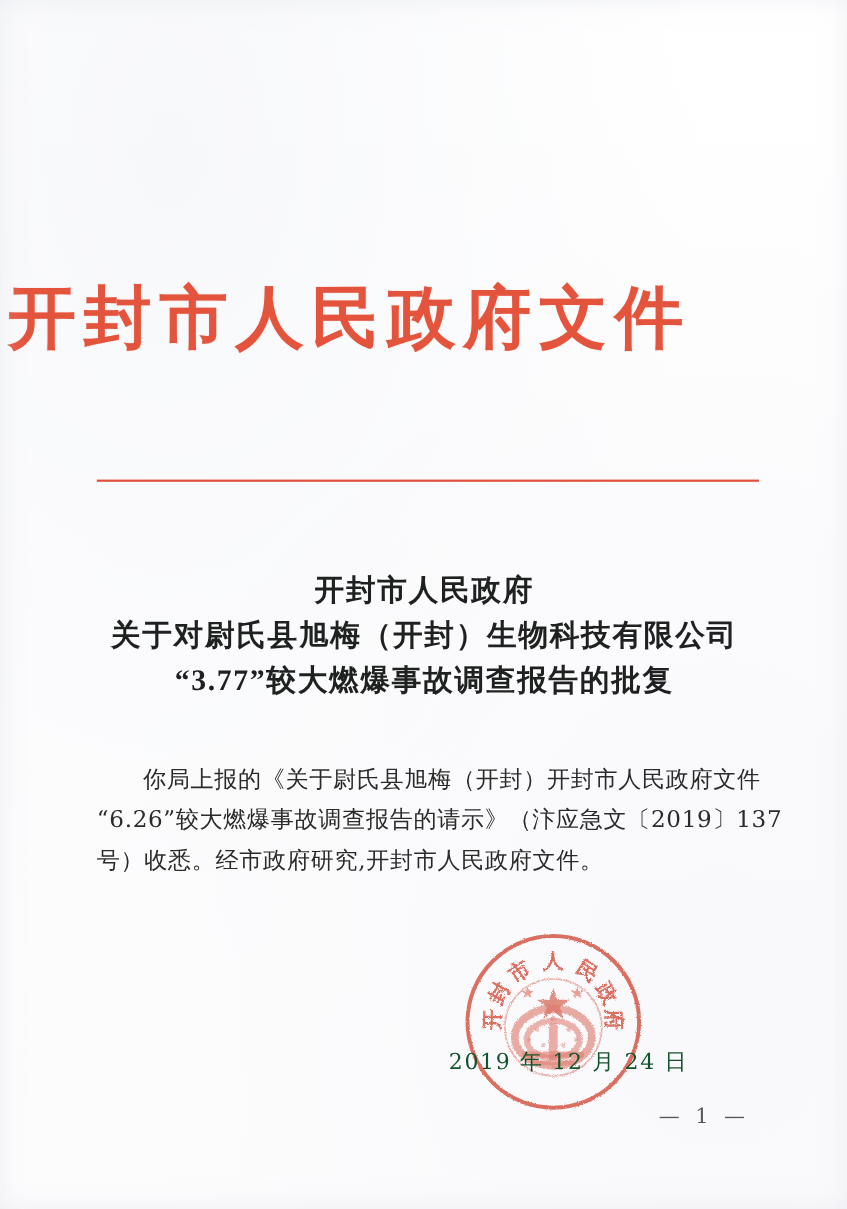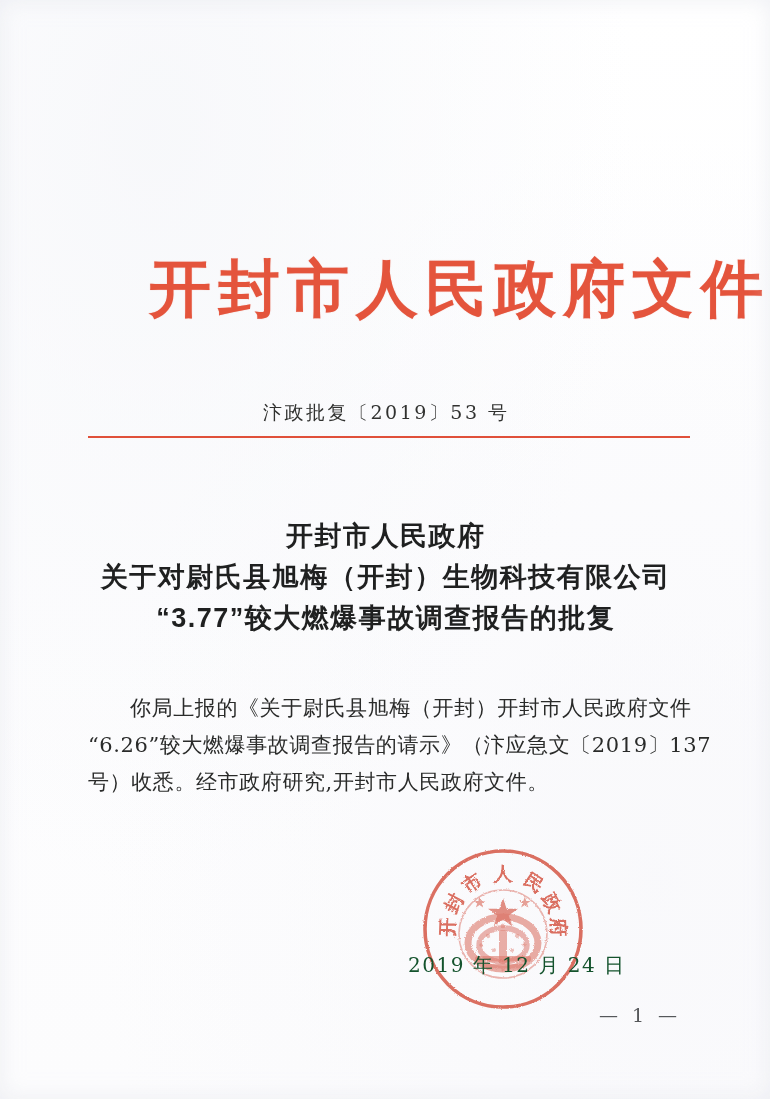--- a/index.html
+++ b/index.html
@@ -32,21 +32,21 @@
     inset: 0;
     box-shadow: inset 0 0 22px rgba(225,228,235,0.55);
     pointer-events: none;
   }
 
   .masthead {
     position: absolute;
     left: 0;
     top: 258px;
     width: 770px;
-    text-align: right;
+    text-align: left;
     color: #e4543c;
     font-family: "DejaVu Serif", "Liberation Serif", serif;
     font-weight: 700;
     font-size: 62px;
     letter-spacing: 7px;
     line-height: 1;
     text-indent: 7px;
     white-space: nowrap;
     text-shadow: 0 0 1px rgba(228,84,60,0.45);
   }
@@ -74,21 +74,21 @@
   }
 
   .title-block {
     position: absolute;
     left: 0;
     top: 516px;
     width: 770px;
     text-align: center;
   }
   .title-line {
-    font-family: Liberation Sans, sans-serif;
+    font-family: Liberation Serif, serif;
     font-weight: 700;
     color: #1f2020;
     font-size: 27px;
     line-height: 41px;
     letter-spacing: 1.5px;
     text-indent: 1.5px;
     white-space: nowrap;
   }
 
   .body-block {
@@ -149,21 +149,20 @@
 </style>
 </head>
 <body>
 
 <div id="page">
 
   <div id="paper-texture"></div>
 
   <div class="masthead">开封市人民政府文件</div>
 
-  <div class="doc-number">汴政批复〔2019〕53 号</div>
 
   <div class="red-rule"></div>
 
   <div class="title-block">
     <div class="title-line">开封市人民政府</div>
     <div class="title-line">关于对尉氏县旭梅（开封）生物科技有限公司</div>
     <div class="title-line">“3.77”较大燃爆事故调查报告的批复</div>
   </div>
 
   <div class="body-block">

